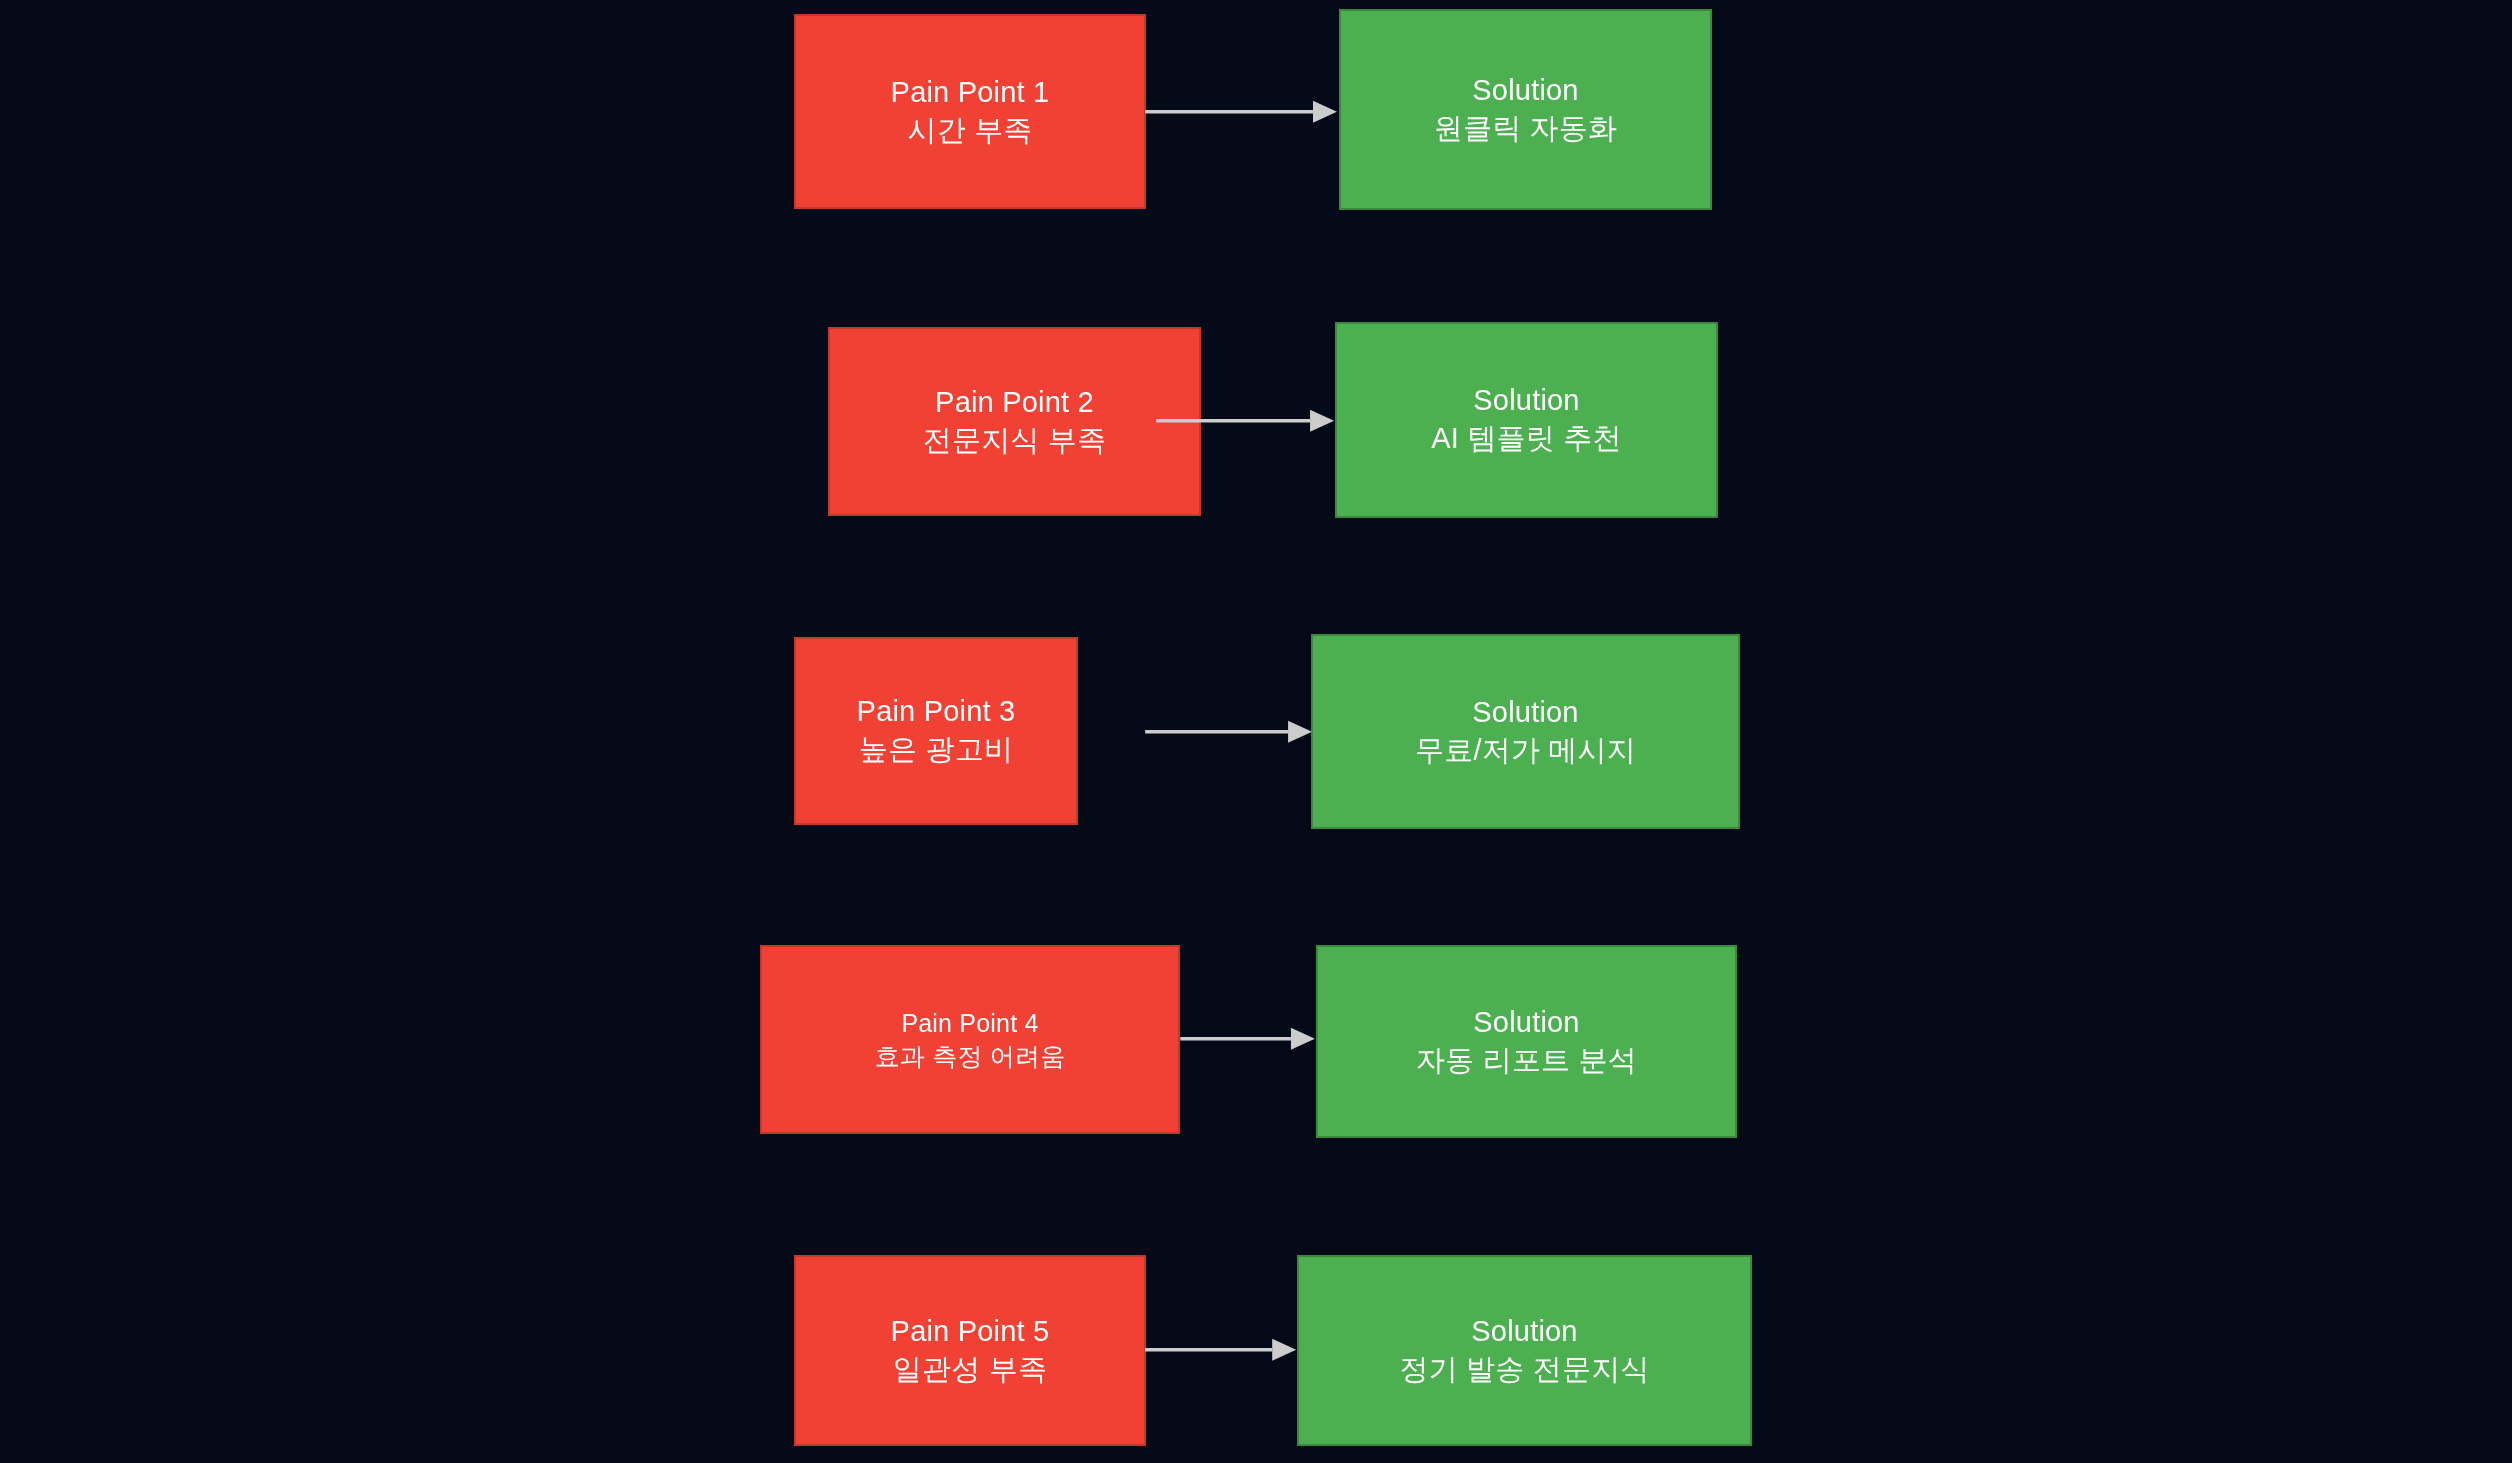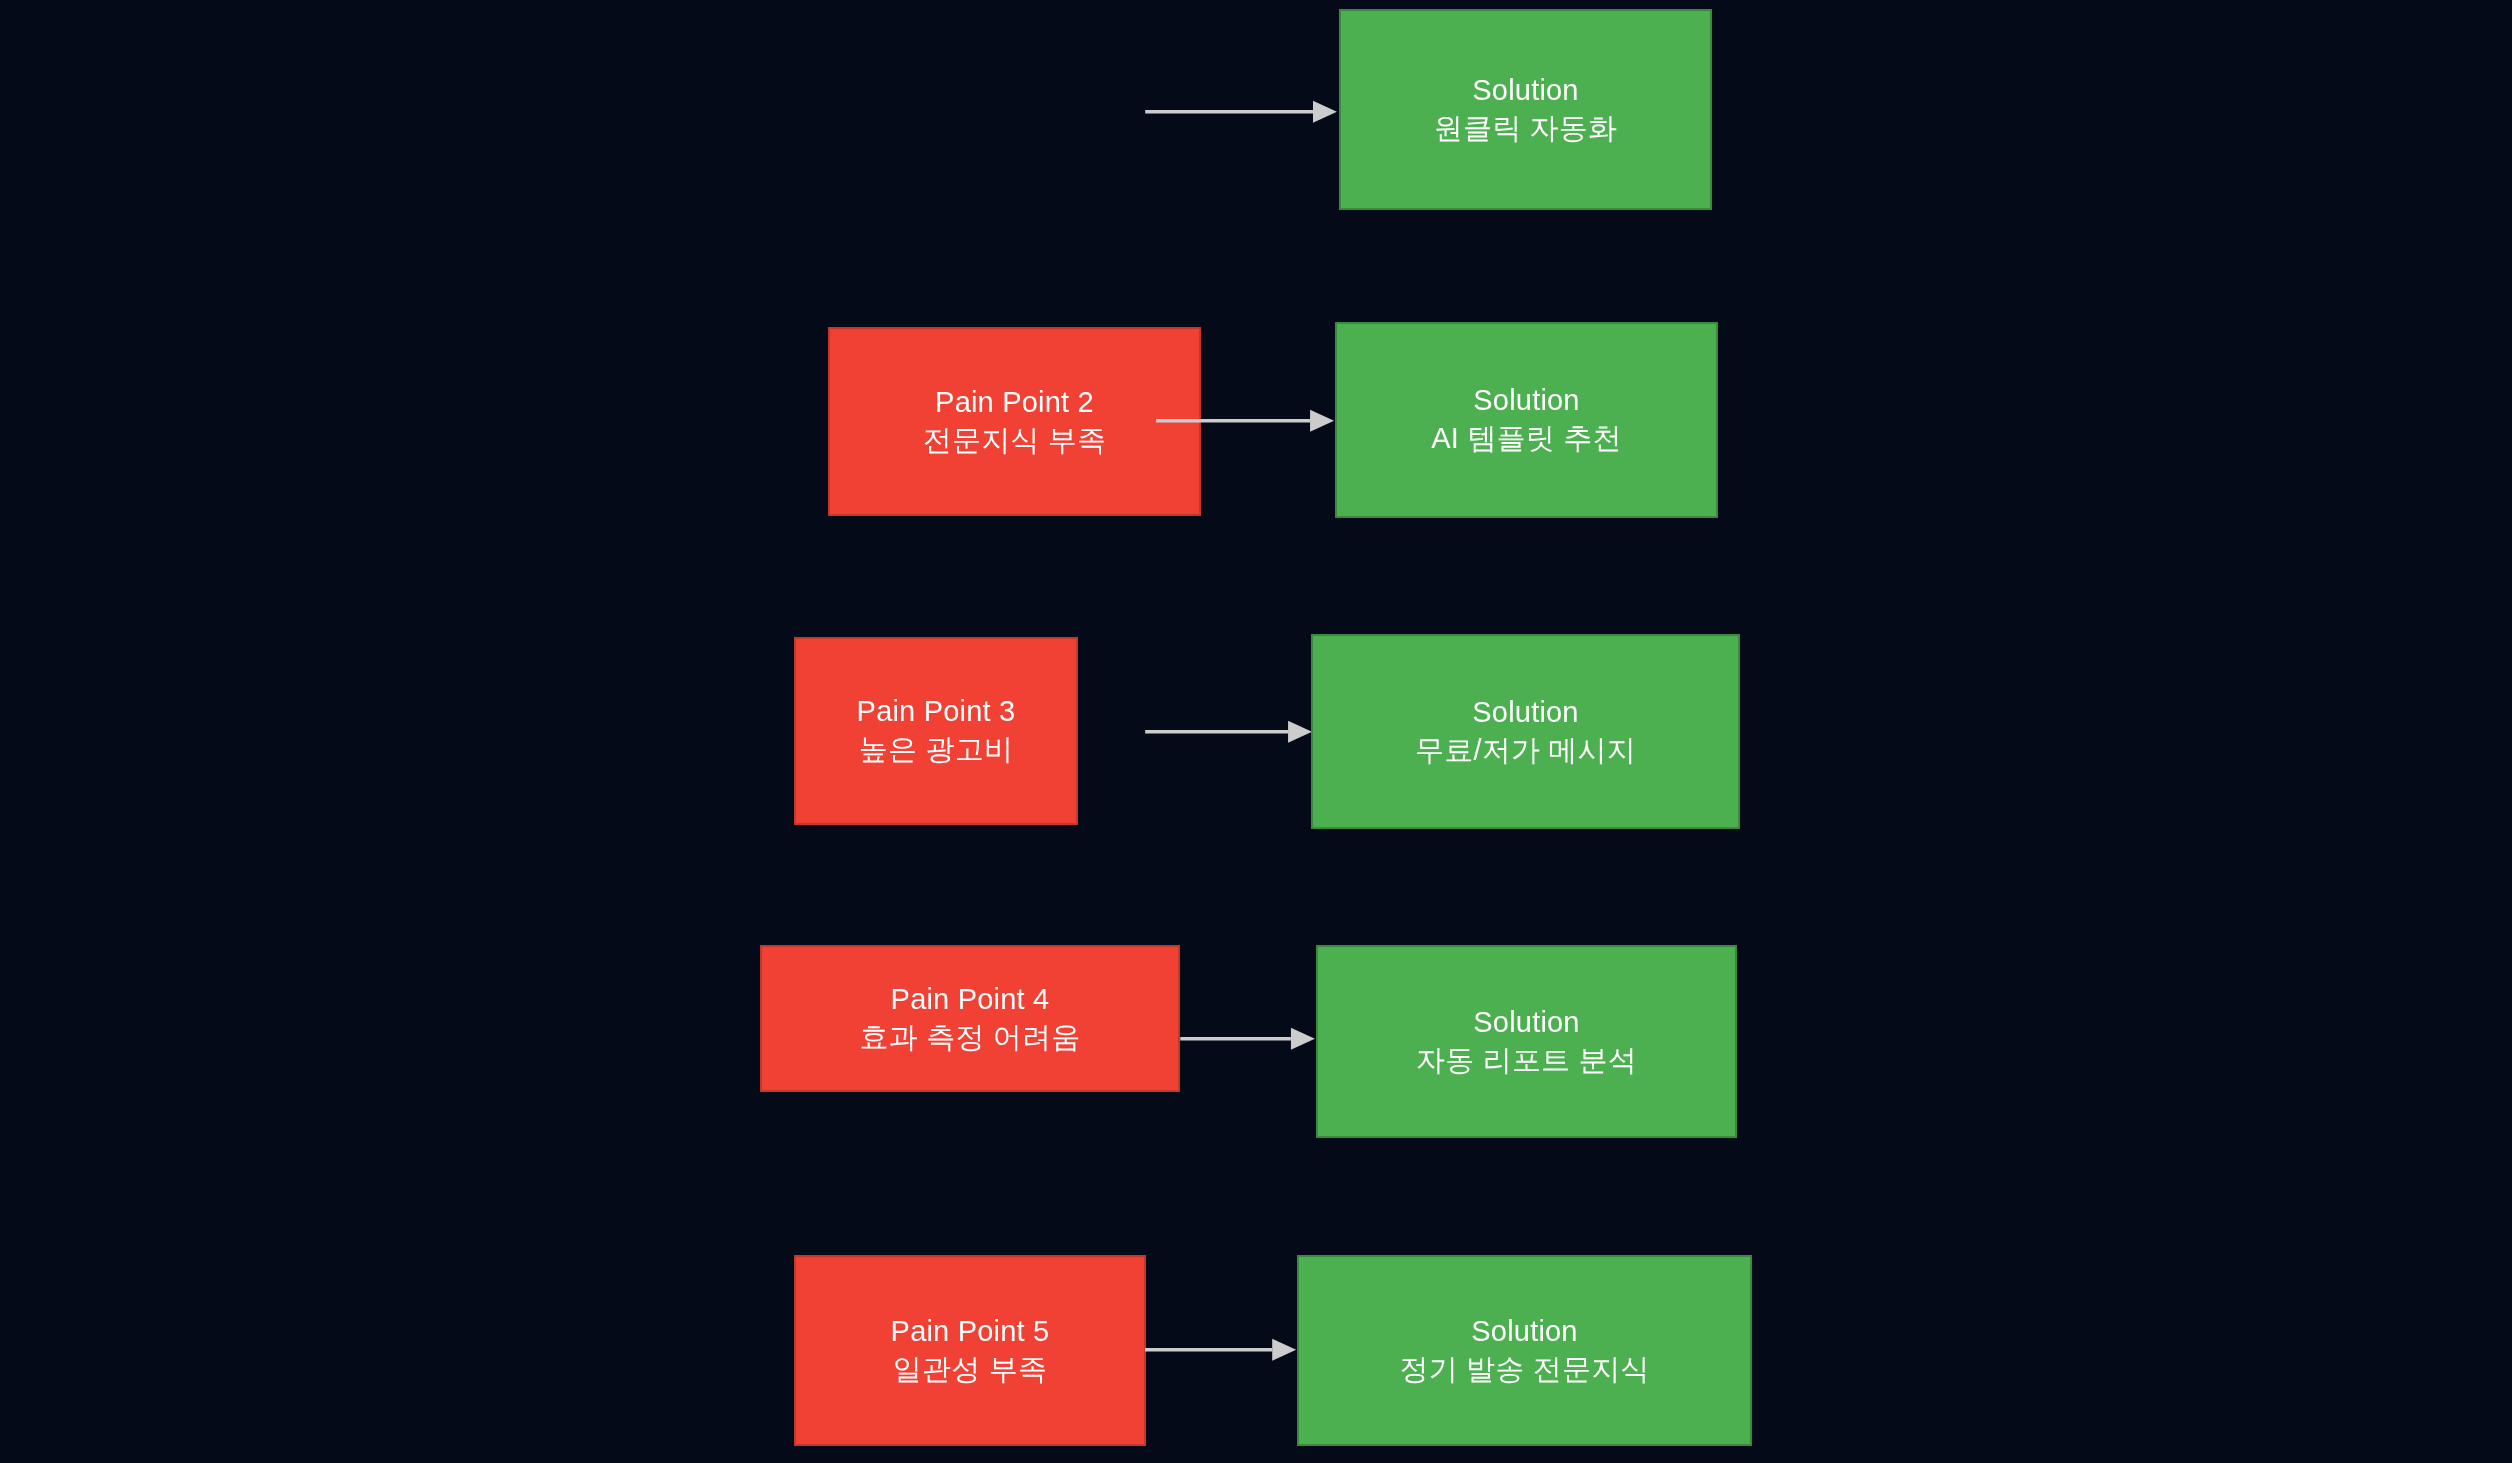--- a/index.html
+++ b/index.html
@@ -61,20 +61,24 @@
   }
   .edge-head {
     fill: #cccccc;
   }
 </style>
 </head>
 <body>
 
 <div id="canvas">
 
+  <div class="node node-pain" style="left:794px; top:14px; width:352px; height:195px; font-size:29px;">
+    <span class="line1">Pain Point 1</span>
+    <span class="line2">시간 부족</span>
+  </div>
   <div class="edge" style="left:1145px; top:97px; width:194px; height:29.5px;">
     <svg width="194" height="29.5" viewBox="0 0 210 32">
       <line class="edge-line" x1="0" y1="16" x2="182" y2="16"></line>
       <polygon class="edge-head" points="182,4 208,16 182,28"></polygon>
     </svg>
   </div>
   <div class="node node-solution" style="left:1339px; top:9.2px; width:373px; height:201px; font-size:29px;">
     <span class="line1">Solution</span>
     <span class="line2">원클릭 자동화</span>
   </div>
@@ -102,21 +106,21 @@
     <svg width="169" height="29.5" viewBox="0 0 183 32">
       <line class="edge-line" x1="0" y1="16" x2="155" y2="16"></line>
       <polygon class="edge-head" points="155,4 181,16 155,28"></polygon>
     </svg>
   </div>
   <div class="node node-solution" style="left:1311px; top:634px; width:429px; height:195px; font-size:29px;">
     <span class="line1">Solution</span>
     <span class="line2">무료/저가 메시지</span>
   </div>
 
-  <div class="node node-pain" style="left:760px; top:945px; width:420px; height:147px; font-size:29px;">
+  <div class="node node-pain" style="left:760px; top:945px; width:420px; height:189px; font-size:25px;">
     <span class="line1">Pain Point 4</span>
     <span class="line2">효과 측정 어려움</span>
   </div>
   <div class="edge" style="left:1180px; top:1024px; width:137px; height:29.5px;">
     <svg width="137" height="29.5" viewBox="0 0 148 32">
       <line class="edge-line" x1="0" y1="16" x2="120" y2="16"></line>
       <polygon class="edge-head" points="120,4 146,16 120,28"></polygon>
     </svg>
   </div>
   <div class="node node-solution" style="left:1316px; top:945px; width:421px; height:193px; font-size:29px;">

